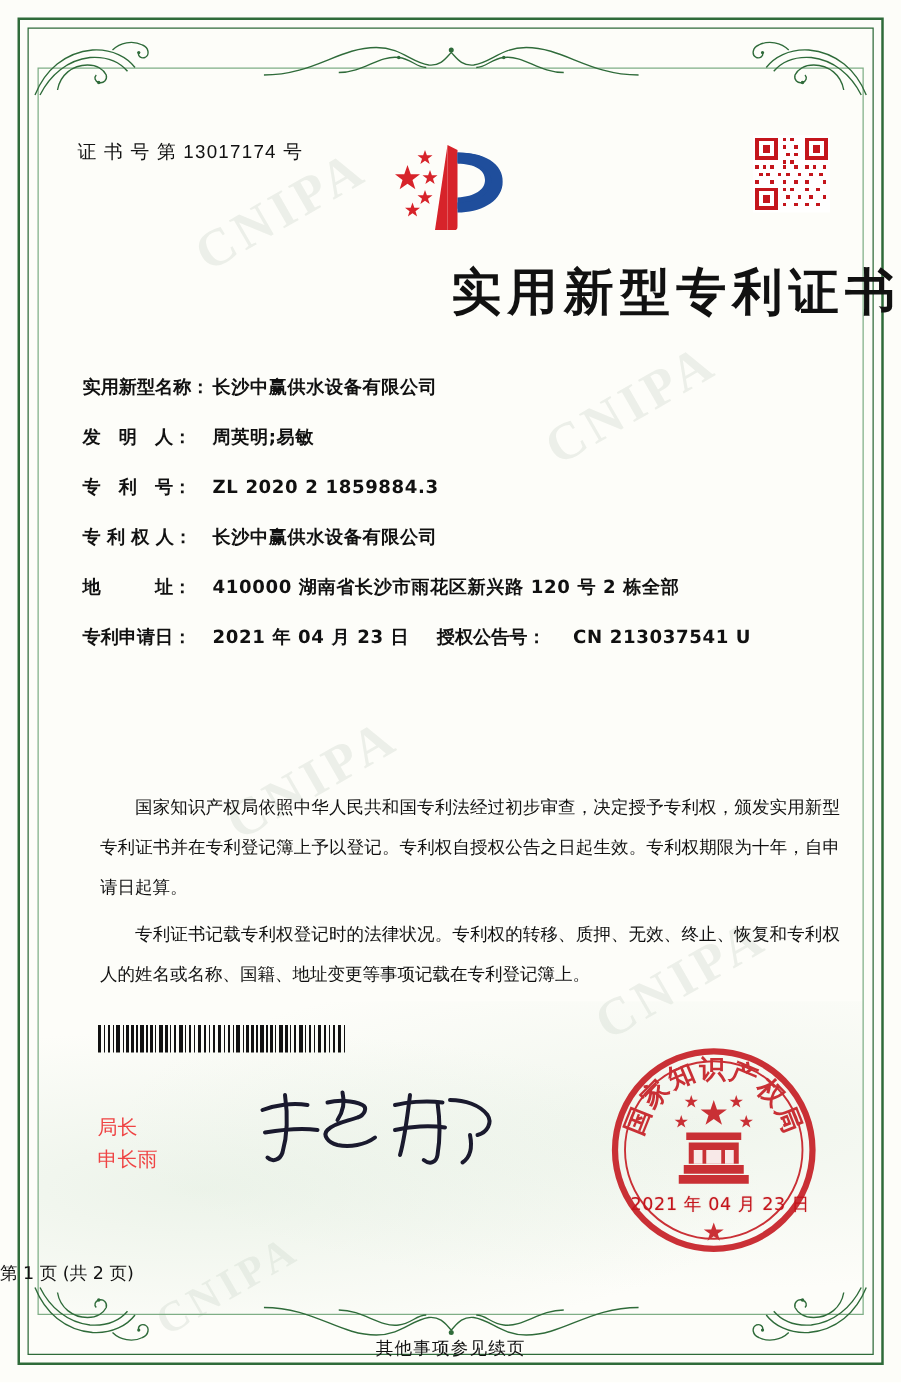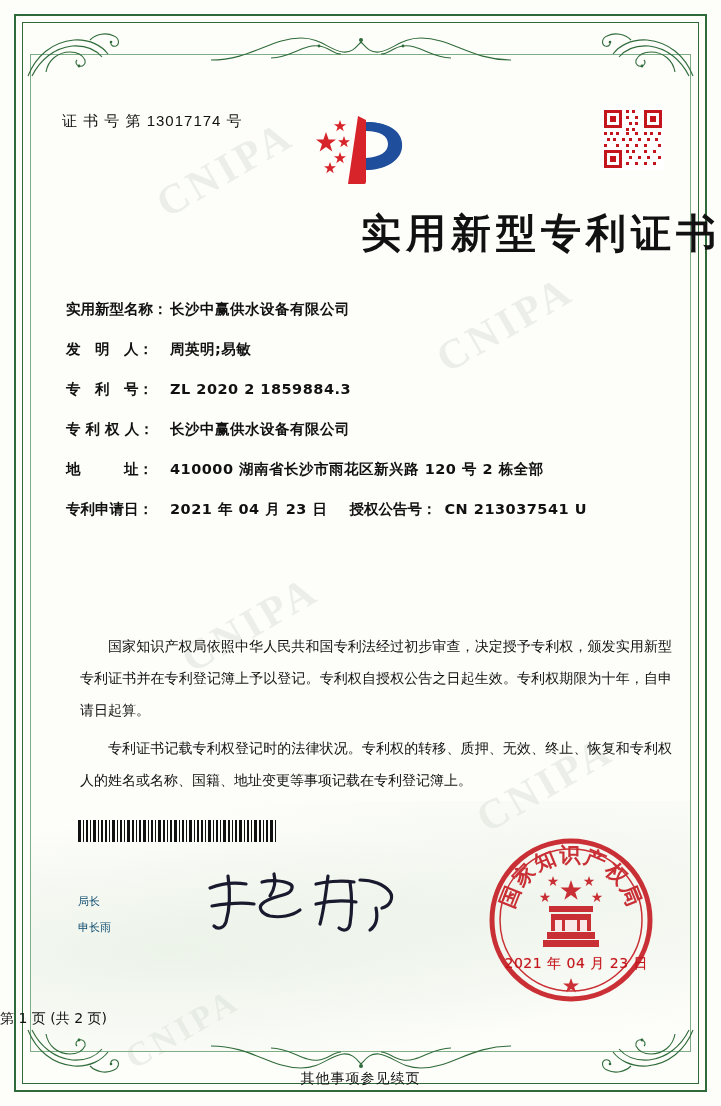--- a/index.html
+++ b/index.html
@@ -155,21 +155,21 @@
     letter-spacing: 0px;
     white-space: nowrap;
   }
   .row .value {
     flex: 1 1 auto;
     letter-spacing: 0.5px;
   }
   .row .label2 {
     flex: 0 0 auto;
     margin-left: 22px;
-    margin-right: 8px;
+    margin-right: 22px;
     white-space: nowrap;
   }
   .row .value2 {
     flex: 0 0 auto;
     letter-spacing: 0.5px;
   }
   .row.grant { margin-bottom: 16px; }
 
   
   .paras {
@@ -193,23 +193,23 @@
     left: 78px;
     top: 820px;
     width: 200px; height: 22px;
   }
 
   
   .sig-label {
     position: absolute;
     left: 78px;
     top: 889px;
-    font-size: 11px;
+    font-size: 16px;
     line-height: 26px;
-    color: #0c4a6e;
+    color: #ef4444;
   }
   .sig-name {
     position: absolute;
     left: 200px;
     top: 868px;
     width: 200px;
     height: 70px;
   }
 
   

